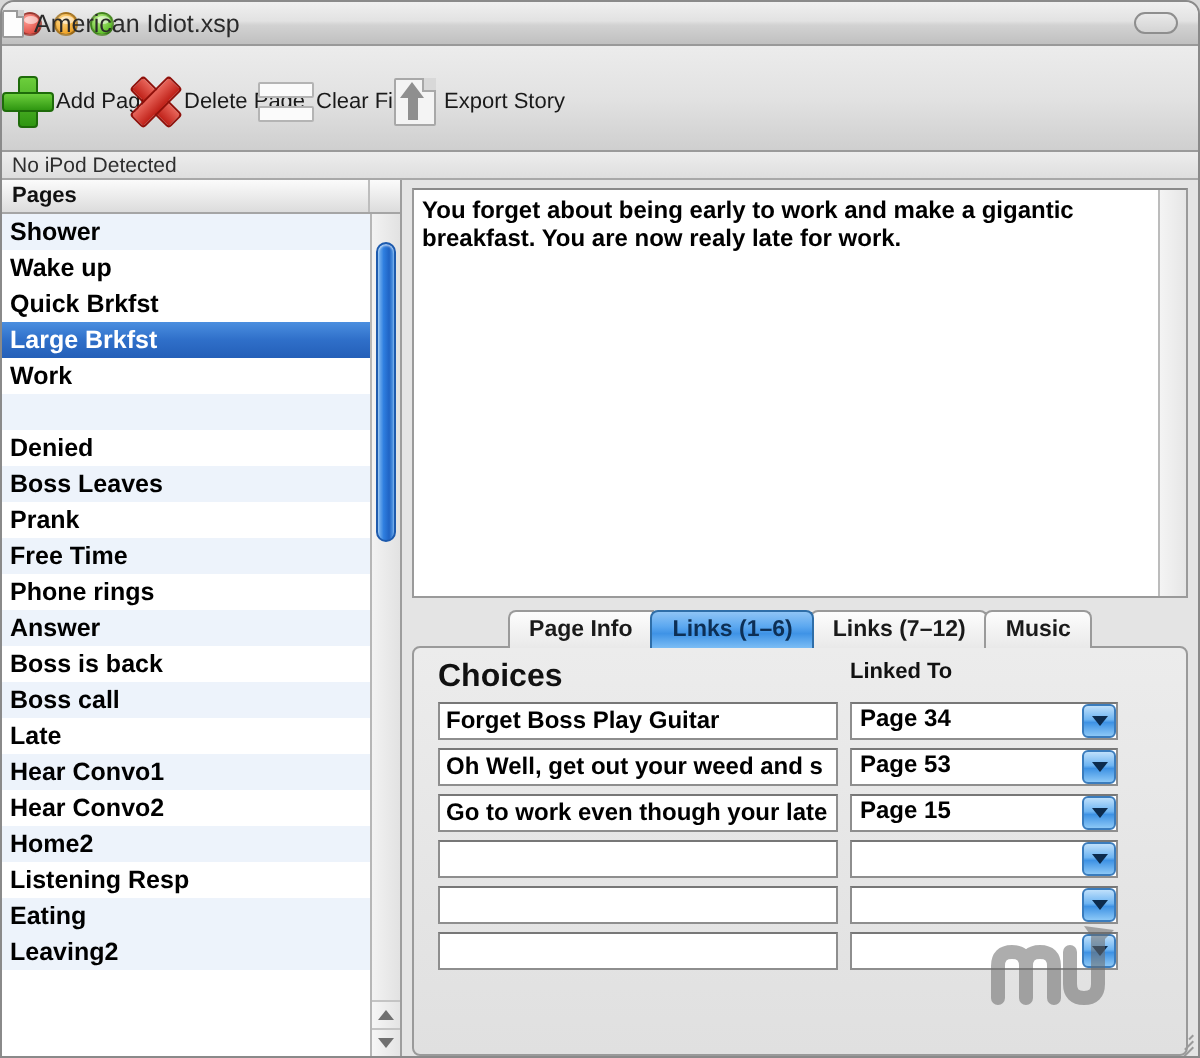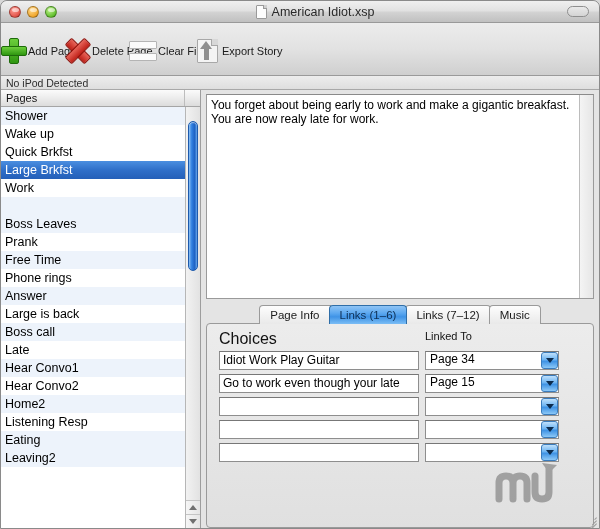--- a/index.html
+++ b/index.html
@@ -40,23 +40,22 @@
   .tl::after {
     content:''; position:absolute; left:2px; top:1px; width:7px; height:4px;
     border-radius:50%; background:rgba(255,255,255,.55);
   }
   .tl-close  { background: radial-gradient(circle at 35% 30%, #ff9d94, #e2544a 70%, #b32f26); }
   .tl-min    { background: radial-gradient(circle at 35% 30%, #ffd98a, #f0a62c 70%, #bf7c11); }
   .tl-max    { background: radial-gradient(circle at 35% 30%, #bdf08a, #62c02e 70%, #3d8e16); }
 
   .title-center {
     position: absolute; left: 0; right: 0; top: 0; height: 22px;
-    display: flex; align-items: center; justify-content: center; gap: 5px;
+    display: flex; align-items: center; gap: 5px;
     pointer-events: none;
-    padding-left: 30px;
   }
   .doc-icon { width: 11px; height: 14px; position: relative; }
   .doc-icon .pg {
     position:absolute; inset:0; background:#fdfdfd; border:1px solid #9a9a9a;
     border-radius:1px;
   }
   .doc-icon .fold {
     position:absolute; right:0; top:0; width:4px; height:4px;
     background:#cfcfcf; border-left:1px solid #9a9a9a; border-bottom:1px solid #9a9a9a;
   }
@@ -147,20 +146,21 @@
   
   .body { flex: 1; display: flex; min-height: 0; background:#e4e4e4; }
 
   
   .sidebar {
     width: 200px; flex: 0 0 200px;
     display: flex; flex-direction: column;
     background: #fff;
     border-right: 1px solid #9d9d9d;
     min-height: 0;
+    font-weight: bold;
   }
   .pages-hdr {
     height: 17px; flex: 0 0 17px;
     background: linear-gradient(to bottom,#fbfbfb 0%,#ececec 50%,#dcdcdc 100%);
     border-bottom: 1px solid #a5a5a5;
     display: flex; align-items: center;
   }
   .pages-hdr .hlabel { font-size: 11px; color: #111; padding-left: 5px; flex:1; }
   .pages-hdr .hnub { width: 16px; height: 100%; border-left: 1px solid #bdbdbd; }
 
@@ -200,21 +200,21 @@
   .sb-arrows { flex: 0 0 28px; display: flex; flex-direction: column; }
   .sb-arw {
     flex: 1; display:flex; align-items:center; justify-content:center;
     background: linear-gradient(to right,#f6f6f6,#e4e4e4);
     border-top: 1px solid #c4c4c4;
   }
   .tri-u { width:0;height:0;border-left:4px solid transparent;border-right:4px solid transparent;border-bottom:5px solid #707070; }
   .tri-d { width:0;height:0;border-left:4px solid transparent;border-right:4px solid transparent;border-top:5px solid #707070; }
 
   
-  .right { flex: 1; display: flex; flex-direction: column; min-width: 0; background:#e4e4e4; padding: 4px 5px 0 5px; }
+  .right { flex: 1; display: flex; flex-direction: column; min-width: 0; background:#e4e4e4; padding: 4px 5px 0 5px; font-weight: bold; }
 
   .textarea-box {
     flex: 0 0 205px; height: 205px;
     display: flex;
     background: #fff;
     border: 1px solid #9a9a9a;
     border-top-color: #8a8a8a;
     margin-bottom: 5px;
   }
   .ta-text {
@@ -398,26 +398,27 @@
         <span class="hnub"></span>
       </div>
       <div class="list-wrap">
         <div class="list" id="pages-list">
             <div class="row alt"><span>Shower</span></div>
             <div class="row"><span>Wake up</span></div>
             <div class="row"><span>Quick Brkfst</span></div>
             <div class="row alt sel"><span>Large Brkfst</span></div>
             <div class="row"><span>Work</span></div>
             <div class="row alt"><span></span></div>
+            <div class="row"><span>Denied</span></div>
             <div class="row alt"><span>Boss Leaves</span></div>
             <div class="row"><span>Prank</span></div>
             <div class="row alt"><span>Free Time</span></div>
             <div class="row"><span>Phone rings</span></div>
             <div class="row alt"><span>Answer</span></div>
-            <div class="row"><span>Large is back</span></div>
+            <div class="row"><span>Boss is back</span></div>
             <div class="row alt"><span>Boss call</span></div>
             <div class="row"><span>Late</span></div>
             <div class="row alt"><span>Hear Convo1</span></div>
             <div class="row"><span>Hear Convo2</span></div>
             <div class="row alt"><span>Home2</span></div>
             <div class="row"><span>Listening Resp</span></div>
             <div class="row alt"><span>Eating</span></div>
             <div class="row alt"><span>Leaving2</span></div>
             <div class="row"><span></span></div>
           </div>
@@ -452,23 +453,32 @@
             <div class="tab">Music</div>
           </div>
 
         <div class="tabpanel">
           <div class="col-hdrs">
             <span class="ch1">Choices</span>
             <span class="ch2">Linked To</span>
           </div>
           <div id="link-rows">
               <div class="link-row">
-                <div class="choice-field">Idiot Work Play Guitar</div>
+                <div class="choice-field">Forget Boss Play Guitar</div>
                 <div class="popup">
                   <span class="pv">Page 34</span>
+                  <span class="parrow">
+                    <span class="t"></span>
+                  </span>
+                </div>
+              </div>
+              <div class="link-row">
+                <div class="choice-field">Oh Well, get out your weed and s</div>
+                <div class="popup">
+                  <span class="pv">Page 53</span>
                   <span class="parrow">
                     <span class="t"></span>
                   </span>
                 </div>
               </div>
               <div class="link-row">
                 <div class="choice-field">Go to work even though your late</div>
                 <div class="popup">
                   <span class="pv">Page 15</span>
                   <span class="parrow">

